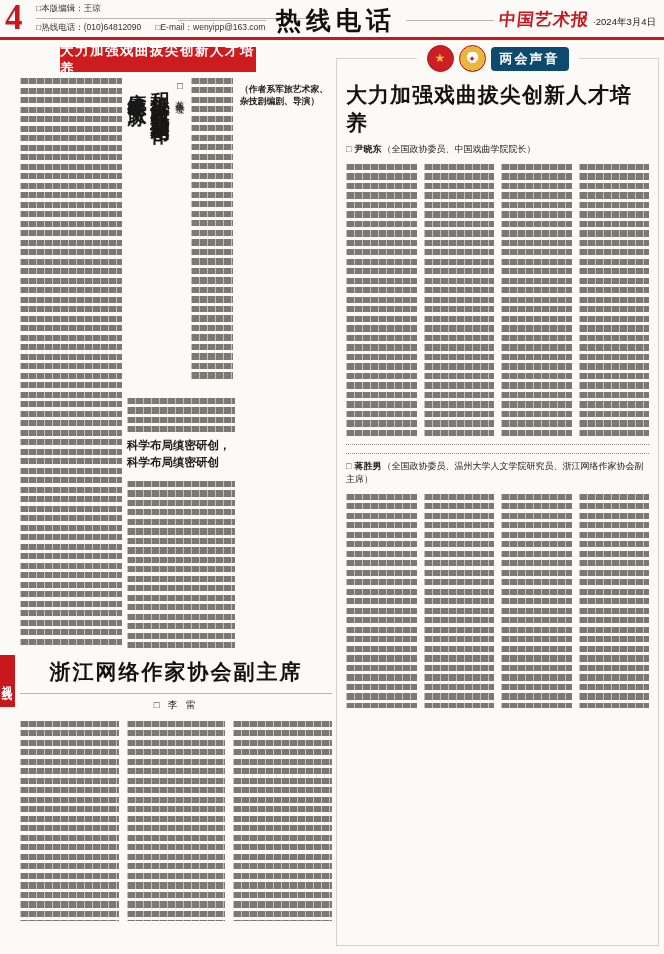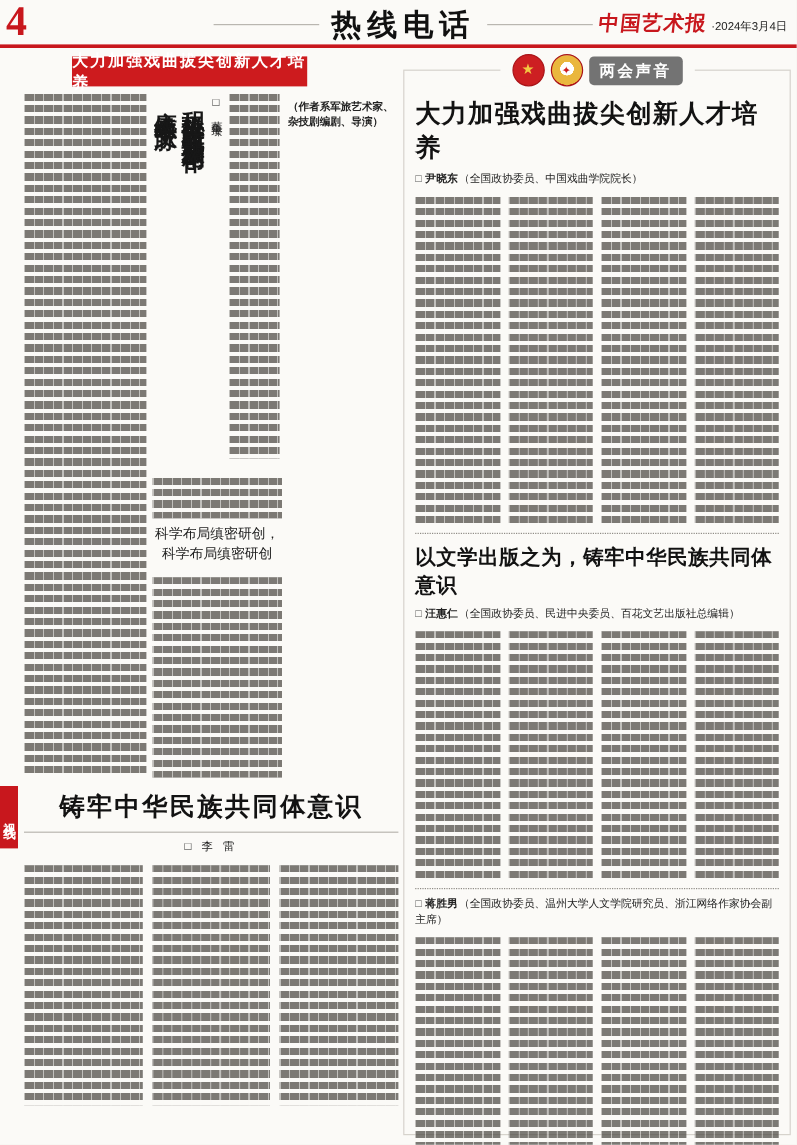--- a/index.html
+++ b/index.html
@@ -34,21 +34,21 @@
   
   .left-article{position:absolute;left:20px;top:78px;width:312px;height:570px;display:flex;gap:5px;}
   .la-col1{width:102px;height:570px;}
   .la-mid{width:108px;display:flex;flex-direction:column;}
   .titlerow{display:flex;gap:3px;height:312px;}
   .vtxt{writing-mode:vertical-rl;text-orientation:upright;}
   .vline{font-size:19px;font-weight:bold;color:#171717;letter-spacing:2.5px;line-height:1.05;}
   .vauthor{font-size:9.5px;color:#222;letter-spacing:2px;margin-top:3px;}
   .sidestrip{width:42px;height:304px;margin-left:2px;}
   .la-mid .ft-a{height:34px;margin-top:8px;}
-  .subhead{height:38px;margin:5px 0 6px 0;text-align:center;font-weight:normal;font-size:11.5px;color:#1c1c1c;line-height:1.5;}
+  .subhead{height:38px;margin:5px 0 6px 0;font-weight:bold;font-size:11.5px;color:#1c1c1c;line-height:1.5;}
   .la-mid .ft-b{flex:1;}
   .la-col3{width:92px;display:flex;flex-direction:row;}
   .la-col3 .ft-c{height:532px;}
   .attribution{margin-top:5px;font-size:8.8px;font-weight:bold;color:#222;line-height:1.4;}
 
   
   .vtab{position:absolute;left:0;top:655px;width:15px;height:52px;background:#c8171d;color:#fff;
     display:flex;align-items:center;justify-content:center;}
   .vtab span{writing-mode:vertical-rl;text-orientation:upright;font-size:10.5px;font-weight:bold;letter-spacing:5px;font-family:"Liberation Sans",sans-serif;}
 
@@ -65,21 +65,21 @@
   .right-box{position:absolute;left:336px;top:58px;width:321px;height:886px;border:1px solid #d6d3cc;background:#fbfaf7;}
   .badge-row{position:absolute;left:0;top:-14px;width:100%;display:flex;justify-content:center;}
   .badge-core{display:flex;align-items:center;gap:5px;background:#fbfaf7;padding:0 10px;}
   .emblem{width:25px;height:25px;border-radius:50%;position:relative;flex:none;}
   .emblem.national{background:#cd1f22;border:1px solid #a91418;}
   .emblem.national::after{content:"★";position:absolute;left:0;top:0;width:100%;height:100%;
     display:flex;align-items:center;justify-content:center;color:#f3c843;font-size:12px;}
   .emblem.cppcc{background:radial-gradient(circle at 50% 45%, #fff 0 30%, #eab73e 31% 72%, #cd1f22 73%);border:1px solid #a91418;}
   .emblem.cppcc::after{content:"✦";position:absolute;left:0;top:0;width:100%;height:100%;
     display:flex;align-items:center;justify-content:center;color:#cd1f22;font-size:9px;}
-  .badge-pill{background:#737373;color:#fff;font-weight:bold;font-size:13px;letter-spacing:2px;
+  .badge-pill{background:#0c4a6e;color:#fff;font-weight:bold;font-size:13px;letter-spacing:2px;
     padding:3px 9px;border-radius:4px;font-family:"Liberation Sans",sans-serif;}
 
   .rb-article{padding:0 9px;}
   .rb-title{margin:0;text-align:left;font-weight:bold;color:#121212;}
   .rb-a .rb-title{padding-top:22px;font-size:21px;letter-spacing:1px;}
   .rb-b .rb-title{padding-top:8px;font-size:17px;letter-spacing:.5px;}
   .rb-c .rb-title{padding-top:8px;font-size:19.5px;letter-spacing:1px;}
   .rb-byline{margin-top:6px;font-size:9px;color:#222;}
   .rb-byline .nm{font-weight:bold;margin-right:1px;}
   .rb-byline .prefix{color:#555;margin-right:3px;}
@@ -90,20 +90,28 @@
   .rb-c .rb-cols .ft{height:214px;}
   .dotsep{border-top:1px dotted #8f8c86;margin:8px 9px 0 9px;}
 </style>
 </head>
 <body>
 
 <div class="page">
 
   <header class="hdr">
     <div class="pageno">4</div>
+    <div class="hdr-info">
+      <div class="row1">□本版编辑：王琼</div>
+      <div class="divline"></div>
+      <div class="row2">
+        <span>□热线电话：(010)64812090</span>
+        <span>□E-mail：wenyipp@163.com</span>
+      </div>
+    </div>
     <div class="hdr-title-wrap">
       <span class="hline"></span>
       <h1 class="hdr-title">热线电话</h1>
       <span class="hline"></span>
     </div>
     <div class="masthead">
       <span class="mast-name">中国艺术报</span>
       <span class="mast-date">·2024年3月4日</span>
     </div>
   </header>
@@ -133,21 +141,21 @@
       <div class="ft ft-c"></div>
       <div class="attribution">（作者系军旅艺术家、杂技剧编剧、导演）</div>
     </div>
   </section>
 
   <div class="vtab">
     <span>视线</span>
   </div>
 
   <section class="bl-article">
-    <h2 class="bl-title">铸牢中华民族共同体意识</h2>
+    <h2 class="bl-title">浙江网络作家协会副主席</h2>
     <div class="bl-subline"></div>
     <div class="bl-author">□ 李 雷</div>
     <div class="bl-cols">
       <div class="ft"></div>
       <div class="ft"></div>
       <div class="ft"></div>
     </div>
   </section>
 
   <section class="right-box">
@@ -166,32 +174,20 @@
       </div>
       <div class="rb-cols">
         <div class="ft"></div>
         <div class="ft"></div>
         <div class="ft"></div>
         <div class="ft"></div>
       </div>
     </article>
     <div class="dotsep"></div>
 
-    <article class="rb-article rb-b">
-      <h3 class="rb-title">以文学出版之为，铸牢中华民族共同体意识</h3>
-      <div class="rb-byline">
-        <span class="prefix">□</span><span class="nm">汪惠仁</span><span class="note">（全国政协委员、民进中央委员、百花文艺出版社总编辑）</span>
-      </div>
-      <div class="rb-cols">
-        <div class="ft"></div>
-        <div class="ft"></div>
-        <div class="ft"></div>
-        <div class="ft"></div>
-      </div>
-    </article>
     <div class="dotsep"></div>
 
     <article class="rb-article rb-c">
       <div class="rb-byline">
         <span class="prefix">□</span><span class="nm">蒋胜男</span><span class="note">（全国政协委员、温州大学人文学院研究员、浙江网络作家协会副主席）</span>
       </div>
       <div class="rb-cols">
         <div class="ft"></div>
         <div class="ft"></div>
         <div class="ft"></div>

